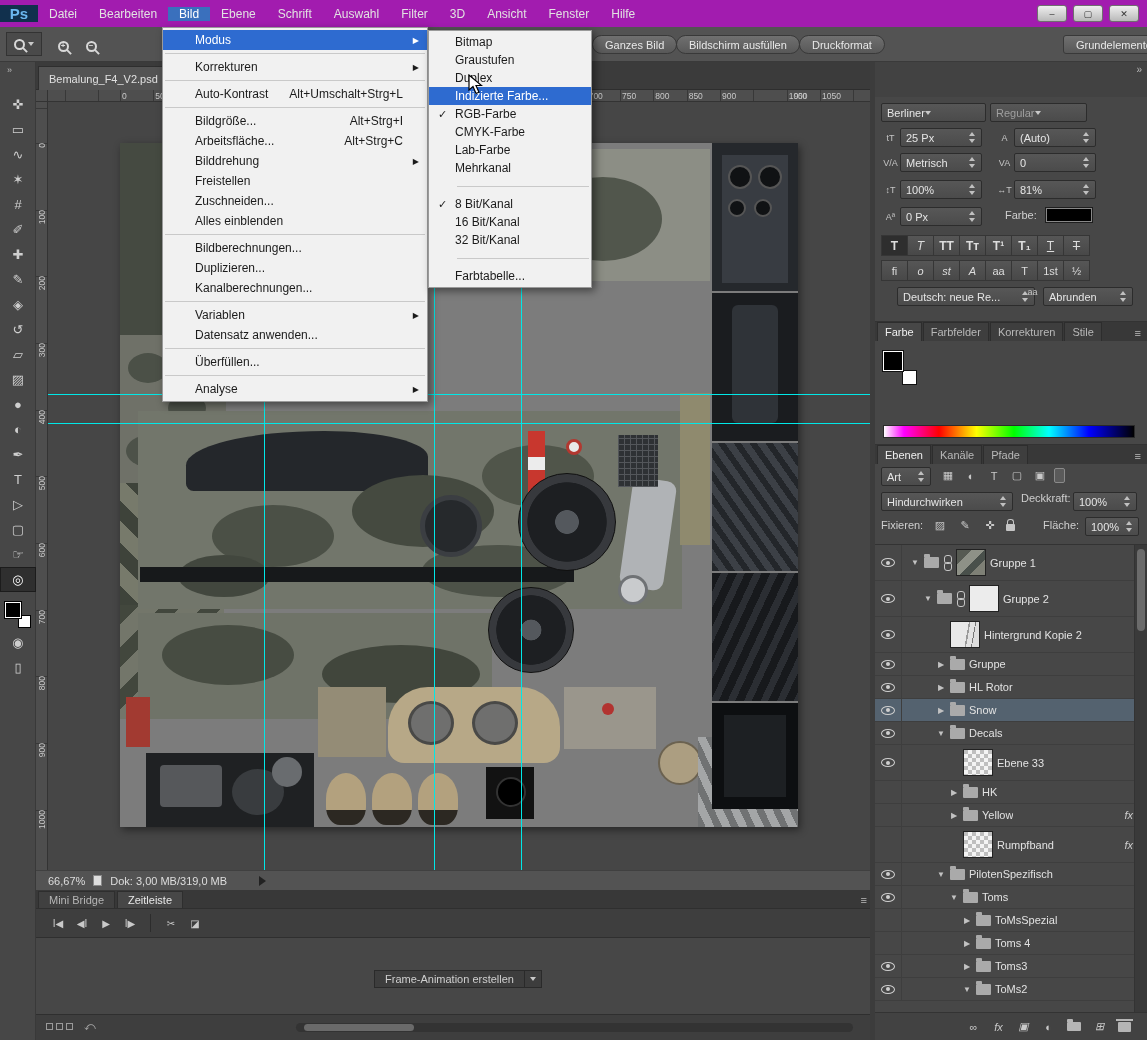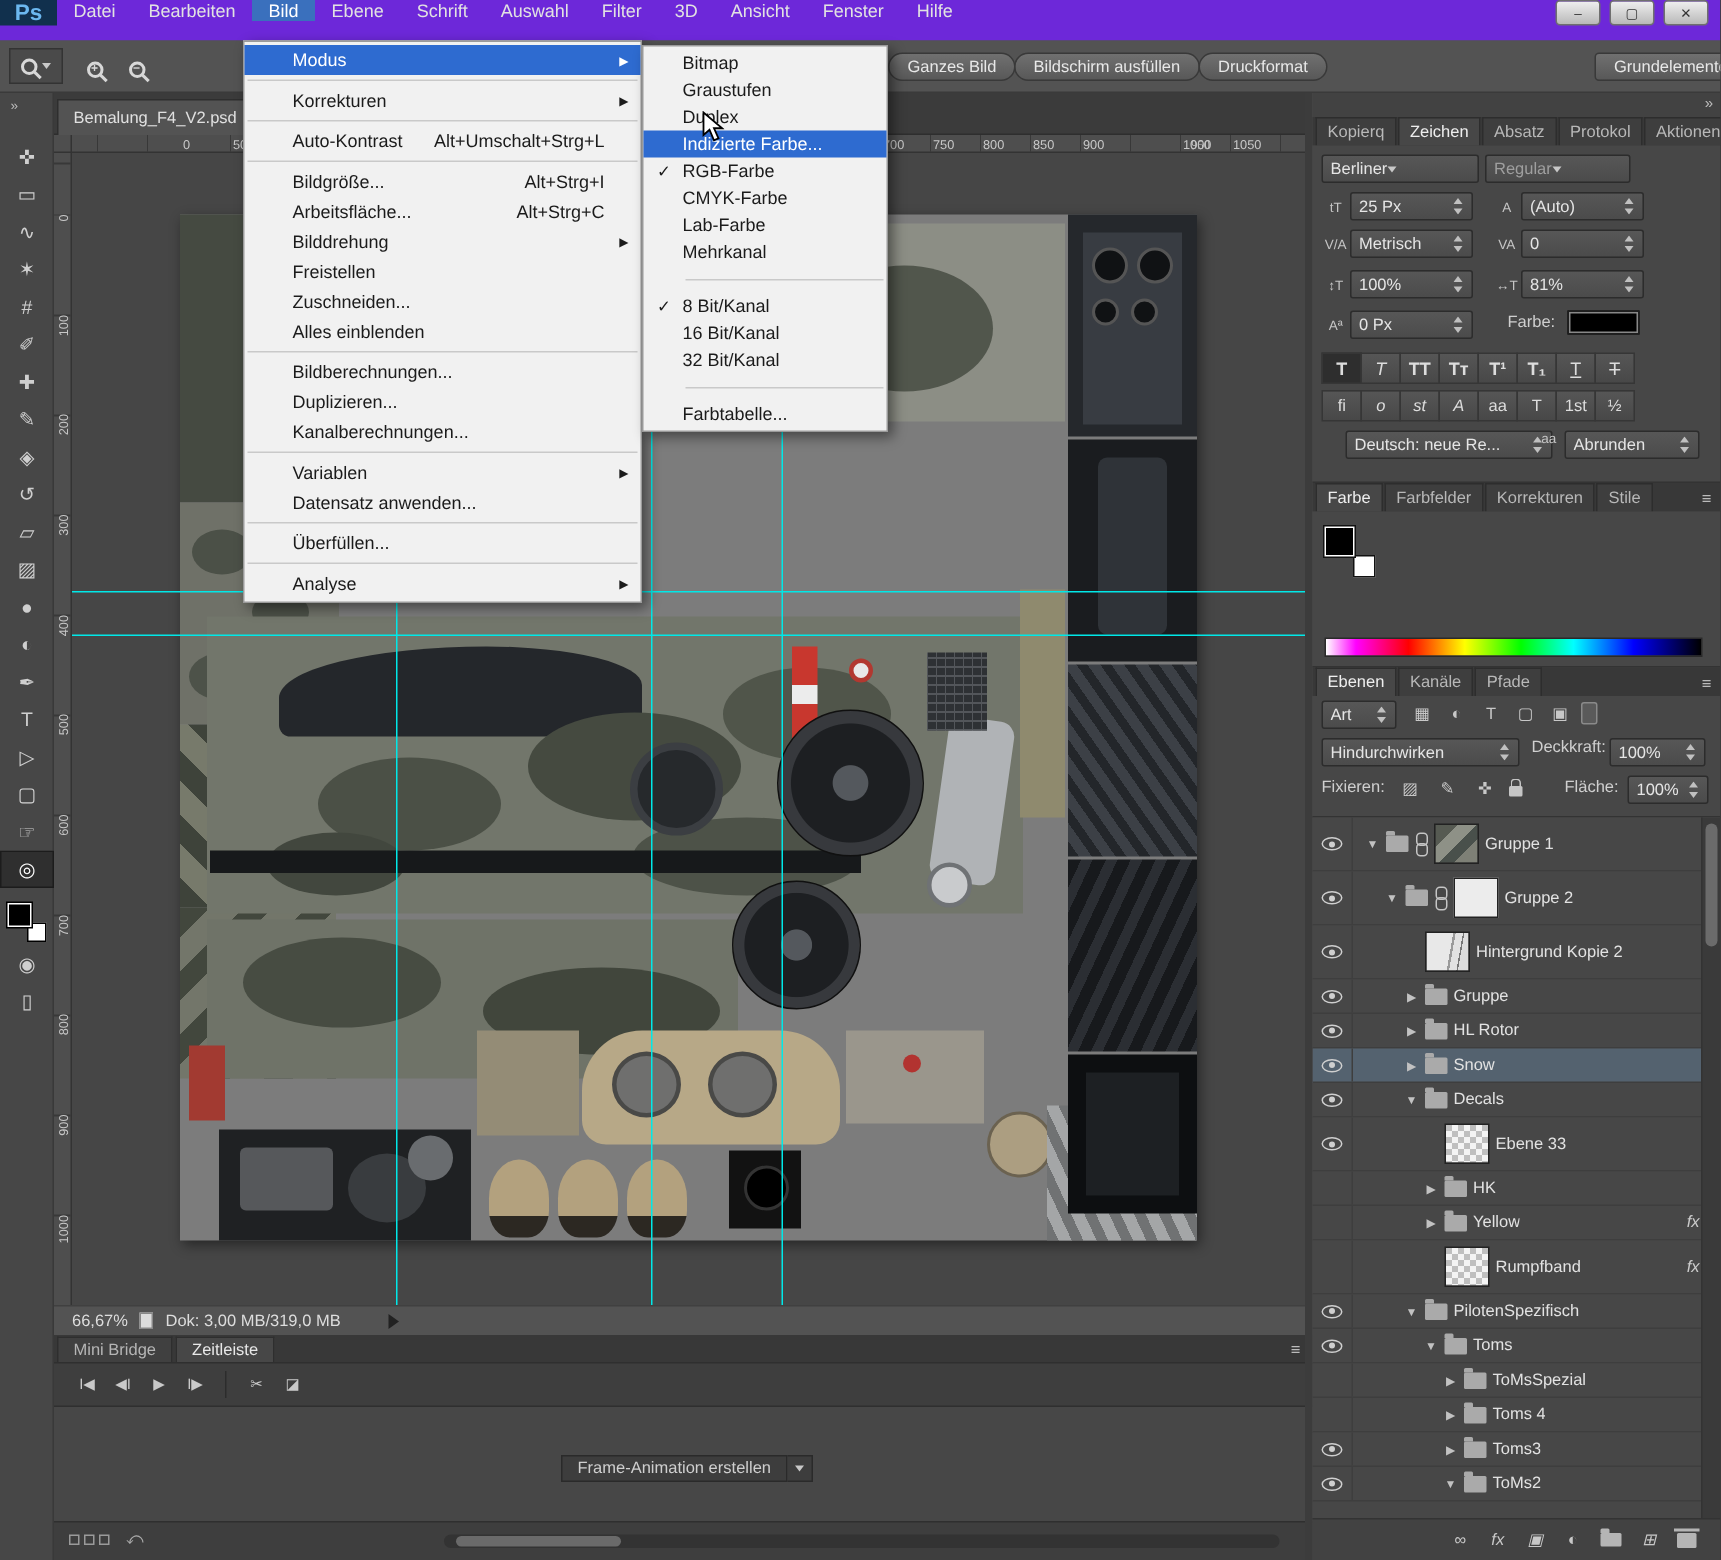--- a/index.html
+++ b/index.html
@@ -1,19 +1,19 @@
 <!DOCTYPE html>
 <html><head>
 <meta charset="utf-8">
 <style>
 *{margin:0;padding:0;box-sizing:border-box}
 body{background:#222}
 #app{position:relative;width:1147px;height:1040px;background:#535353;font-family:"Liberation Sans",sans-serif;overflow:hidden;color:#ddd}
 
-#menubar{position:absolute;top:0;left:0;right:0;height:27px;background:#6d28d9;display:flex;align-items:flex-start}
+#menubar{position:absolute;top:0;left:0;right:0;height:27px;background:#a21caf;display:flex;align-items:center}
 .ps-badge{width:38px;background:#11304d;color:#6cb8f0;font-weight:bold;font-size:15px;display:flex;align-items:center;justify-content:center}
 #mb-items{display:flex}
 .mb-item{padding:0 11px;font-size:12px;color:#e2e2e2;display:flex;align-items:center}
 .mb-item.active{background:#3a70bd;color:#fff}
 .win-buttons{margin-left:auto;display:flex;gap:6px;align-items:center;padding-right:8px}
 .win-btn{width:30px;height:17px;background:linear-gradient(#efefef,#b9b9b9);border:1px solid #6f6f6f;border-radius:3px;color:#333;font-size:9px;display:flex;align-items:center;justify-content:center}
 
 #optionsbar{position:absolute;top:27px;left:0;right:0;height:35px;background:#535353;border-bottom:1px solid #3a3a3a}
 .tool-preview{position:absolute;left:6px;top:5px;width:36px;height:24px;border:1px solid #333;background:#4a4a4a;display:flex;align-items:center;justify-content:center;gap:3px}
 .mag{position:relative;width:11px;height:11px;border:2px solid #d8d8d8;border-radius:50%}
@@ -468,27 +468,20 @@
         </div>
     </div>
   </div>
 
   <div id="dock-divider"></div>
   <div id="dock">
     <div class="dock-head">
       <span class="dock-chevron">»</span>
     </div>
 
-    <div class="dock-tabs" style="top:16px" id="char-tabs">
-        <span class="dock-tab"><i style="font-style:normal">Kopierq</i></span>
-        <span class="dock-tab active"><i style="font-style:normal">Zeichen</i></span>
-        <span class="dock-tab"><i style="font-style:normal">Absatz</i></span>
-        <span class="dock-tab"><i style="font-style:normal">Protokol</i></span>
-        <span class="dock-tab"><i style="font-style:normal">Aktionen</i></span>
-      </div>
 
     <div class="panel" style="top:35px;height:225px">
       <div class="cr" style="top:6px;left:6px">
           <div class="combo" style="width:105px">
             <span>Berliner</span>
             <span class="ddarrow"></span>
           </div>
         </div>
       <div class="cr" style="top:6px;left:115px">
           <div class="combo" style="width:97px">

